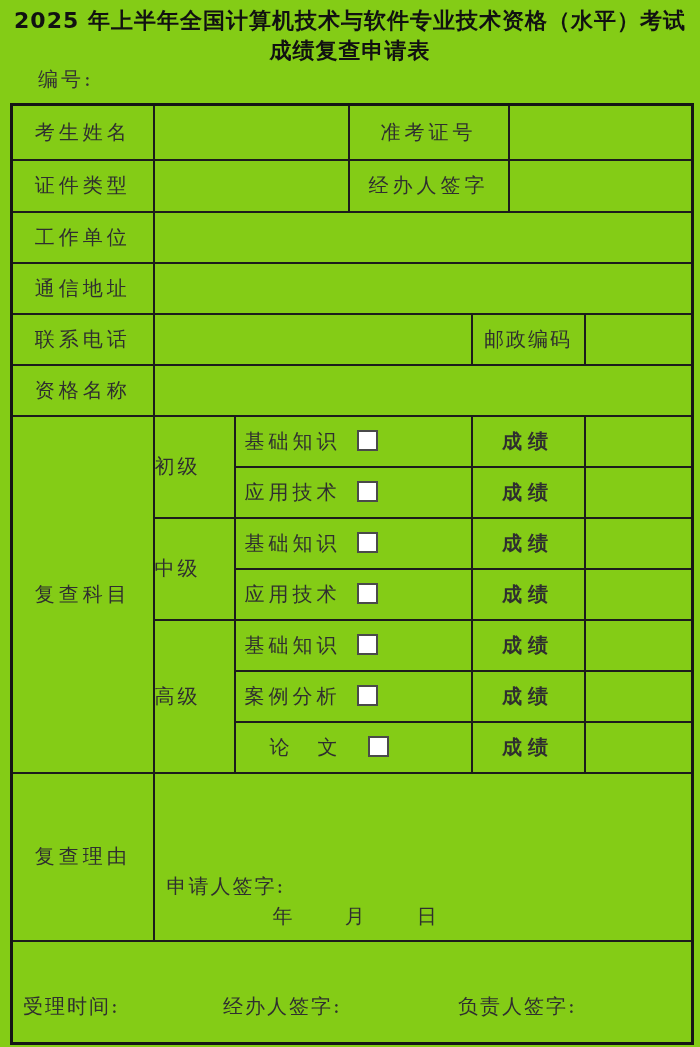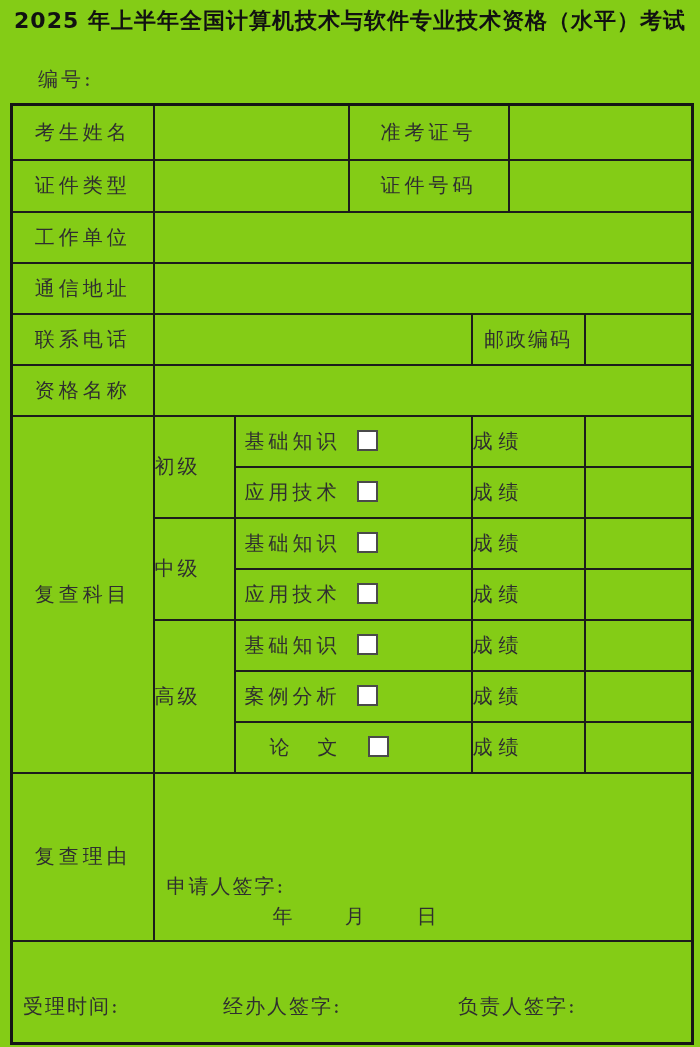--- a/index.html
+++ b/index.html
@@ -24,21 +24,21 @@
     border-collapse:collapse;table-layout:fixed;
     border:3px solid #151515;
     padding-left:20px;
   }
   td{
     border:2px solid #1c1c1c;padding:0;font-size:20px;
     vertical-align:middle;color:#2f2f2f;overflow:hidden;
   }
   .lbl{text-align:center;letter-spacing:4px;}
   .lvl{text-align:left;letter-spacing:3px;}
-  .score{text-align:left;letter-spacing:6px;}
+  .score{text-align:center;letter-spacing:6px;font-weight:bold;}
   .subject-cell{padding-left:9px;text-align:left;letter-spacing:4px;}
   .subject-cell.paper{padding-left:34px;}
   .checkbox{
     display:inline-block;width:21px;height:21px;box-sizing:border-box;
     border:2px solid #4a4a4a;background:#ffffff;
     margin-left:16px;vertical-align:-3px;
   }
   .subject-cell.paper .checkbox{margin-left:26px;}
   tr.r-std{height:51px;}
   tr.r-first{height:55px;}
@@ -53,20 +53,21 @@
   .footer-item.a{left:10px;}
   .footer-item.b{left:210px;}
   .footer-item.c{left:445px;}
 </style>
 </head>
 <body>
 
 <div class="page">
 
   <div class="title-line l1">2025 年上半年全国计算机技术与软件专业技术资格（水平）考试</div>
+  <div class="title-line l2">成绩复查申请表</div>
   <div class="num-label">编号:</div>
 
   <table class="form">
     <colgroup>
       <col style="width:142px">
         <col style="width:81px">
         <col style="width:114px">
       <col style="width:123px">
         <col style="width:37px">
         <col style="width:76px">
@@ -75,21 +76,21 @@
     <tbody>
       <tr class="r-first">
         <td class="lbl">考生姓名</td>
         <td colspan="2"></td>
         <td colspan="2" class="lbl">准考证号</td>
         <td colspan="2"></td>
       </tr>
       <tr class="r-second">
         <td class="lbl">证件类型</td>
         <td colspan="2"></td>
-        <td colspan="2" class="lbl">证件号码</td>
+        <td colspan="2" class="lbl">经办人签字</td>
         <td colspan="2"></td>
       </tr>
       <tr class="r-std">
         <td class="lbl">工作单位</td>
         <td colspan="6"></td>
       </tr>
       <tr class="r-std">
         <td class="lbl">通信地址</td>
         <td colspan="6"></td>
       </tr>

